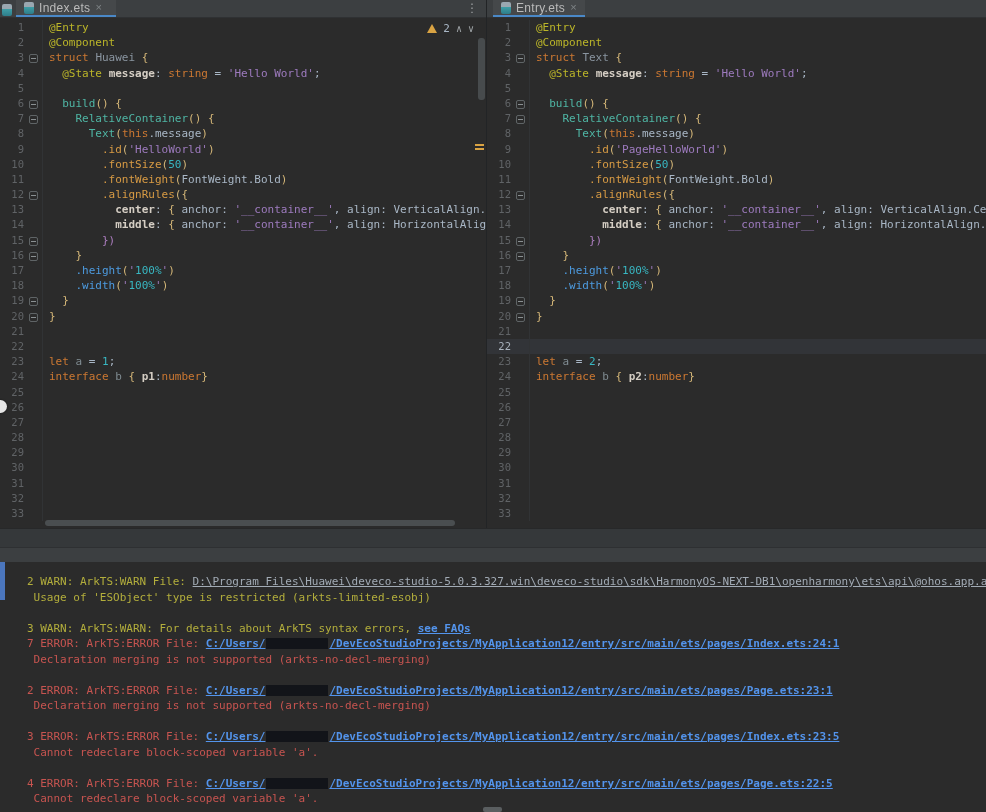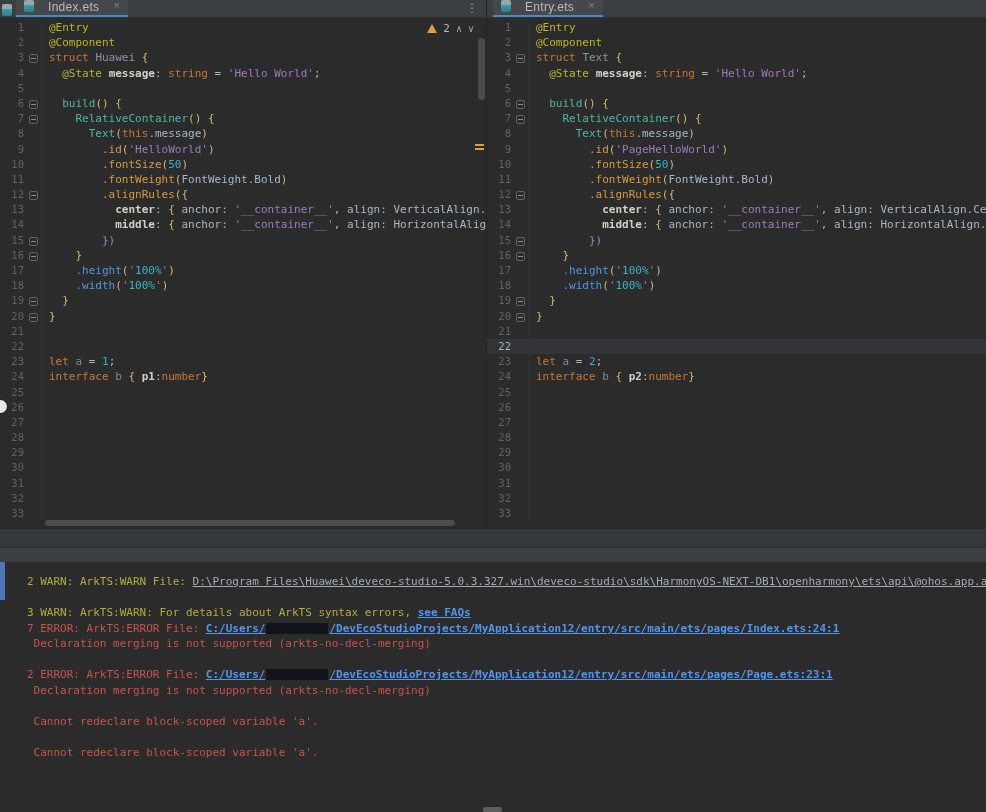--- a/index.html
+++ b/index.html
@@ -4,21 +4,21 @@
 <style>
   html,body{margin:0;padding:0;background:#1e1f22;}
   .app{position:relative;width:986px;height:812px;background:#2B2B2B;overflow:hidden;
        font-family:"Liberation Sans",sans-serif;}
   
   .pane{position:absolute;top:0;height:528px;background:#2B2B2B;}
   .pane.left{left:0;width:486px;}
   .pane.right{left:486px;width:500px;border-left:1px solid #222426;}
   .tabbar{position:relative;height:17px;background:#3C3F41;border-bottom:1px solid #2f3133;}
   .corner-ficon{position:absolute;left:2px;top:2px;}
-  .tab{position:absolute;top:0;height:17px;display:flex;align-items:flex-start;gap:14px;
+  .tab{position:absolute;top:0;height:17px;display:flex;align-items:center;gap:5px;
        padding:0 8px;background:#45484A;border-bottom:2px solid #4A88C7;box-sizing:border-box;cursor:pointer;}
   .pane.left .tab{left:16px;min-width:100px;}
   .pane.right .tab{left:6px;min-width:92px;}
   .tab-label{color:#BBBBBB;font-size:12px;letter-spacing:.3px;}
   .tab-close{color:#7F8487;font-size:11px;line-height:11px;cursor:pointer;}
   .ficon{display:inline-block;width:10px;height:12px;border-radius:2px;
          background:linear-gradient(180deg,#9aa7b0 0%,#9aa7b0 42%,#3f9ea6 42%,#2e7d8a 100%);}
   .kebab{position:absolute;right:8px;top:1px;color:#9DA0A2;font-size:12px;cursor:pointer;}
   
   .ed-body{position:relative;padding-top:2px;height:509px;overflow:hidden;
@@ -174,29 +174,32 @@
       </div>
   </div>
 
   <div class="band-a"></div>
   <div class="band-b"></div>
 
   <div class="console">
     <div class="cons-blue"></div>
     <div id="console-lines">
         <div class="cline"><span class="tk-warn">2 WARN: ArkTS:WARN File: </span><span class="tk-lg">D:\Program Files\Huawei\deveco-studio-5.0.3.327.win\deveco-studio\sdk\HarmonyOS-NEXT-DB1\openharmony\ets\api\@ohos.app.appstartup.StartupTask.d.ets:5:1</span></div>
+        <div class="cline"><span class="tk-warn"> Usage of 'ESObject' type is restricted (arkts-limited-esobj)</span></div>
         <div class="cline">&nbsp;</div>
         <div class="cline"><span class="tk-warn">3 WARN: ArkTS:WARN: For details about ArkTS syntax errors, </span><span class="tk-lb">see FAQs</span></div>
         <div class="cline"><span class="tk-err">7 ERROR: ArkTS:ERROR File: </span><span class="tk-lb">C:/Users/</span><span class="redact"></span><span class="tk-lb">/DevEcoStudioProjects/MyApplication12/entry/src/main/ets/pages/Index.ets:24:1</span></div>
         <div class="cline"><span class="tk-err"> Declaration merging is not supported (arkts-no-decl-merging)</span></div>
         <div class="cline">&nbsp;</div>
         <div class="cline"><span class="tk-err">2 ERROR: ArkTS:ERROR File: </span><span class="tk-lb">C:/Users/</span><span class="redact"></span><span class="tk-lb">/DevEcoStudioProjects/MyApplication12/entry/src/main/ets/pages/Page.ets:23:1</span></div>
         <div class="cline"><span class="tk-err"> Declaration merging is not supported (arkts-no-decl-merging)</span></div>
         <div class="cline">&nbsp;</div>
+        <div class="cline"><span class="tk-err">3 ERROR: ArkTS:ERROR File: </span><span class="tk-lb">C:/Users/</span><span class="redact"></span><span class="tk-lb">/DevEcoStudioProjects/MyApplication12/entry/src/main/ets/pages/Index.ets:23:5</span></div>
         <div class="cline"><span class="tk-err"> Cannot redeclare block-scoped variable 'a'.</span></div>
         <div class="cline">&nbsp;</div>
+        <div class="cline"><span class="tk-err">4 ERROR: ArkTS:ERROR File: </span><span class="tk-lb">C:/Users/</span><span class="redact"></span><span class="tk-lb">/DevEcoStudioProjects/MyApplication12/entry/src/main/ets/pages/Page.ets:22:5</span></div>
         <div class="cline"><span class="tk-err"> Cannot redeclare block-scoped variable 'a'.</span></div>
       </div>
     <div class="cons-hthumb"></div>
   </div>
 
   <div class="white-dot"></div>
 </div>
 
 </body></html>

